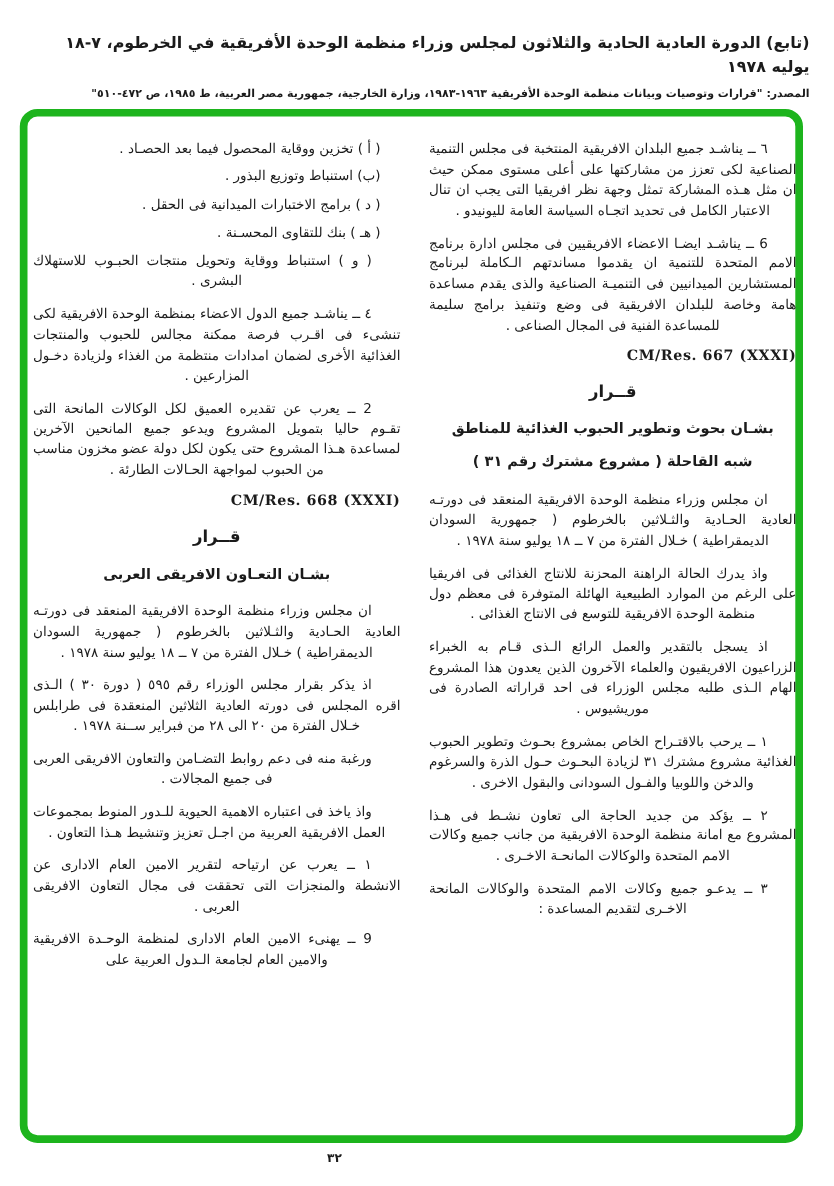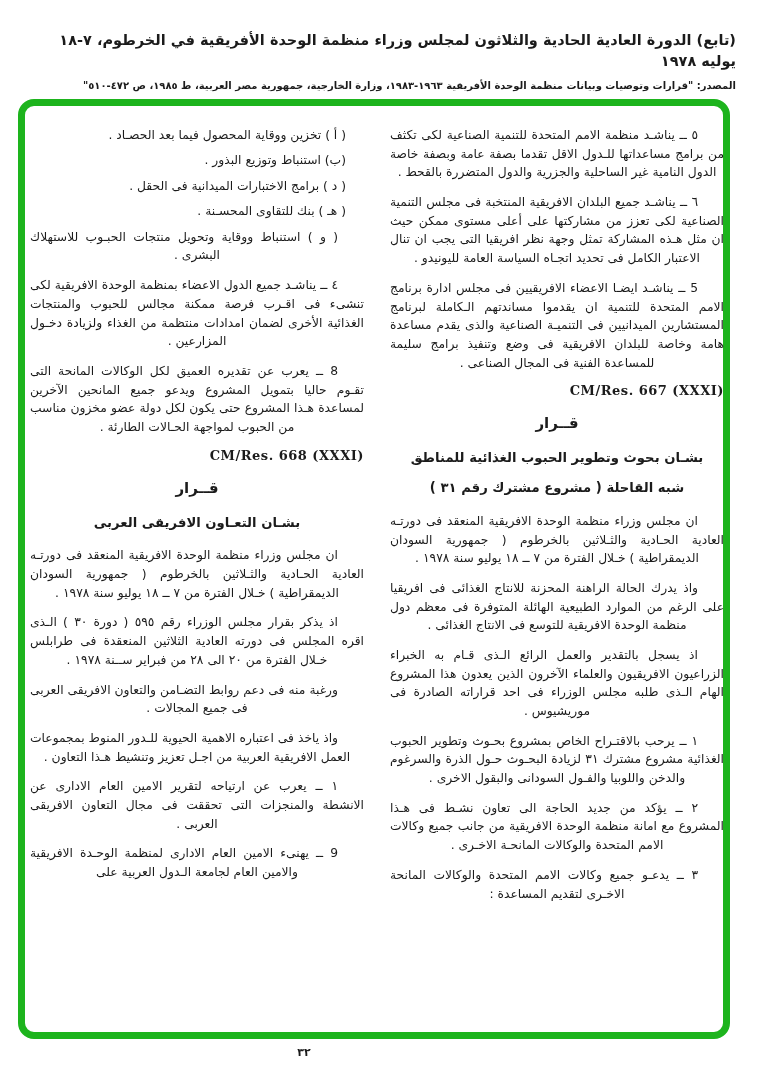--- a/index.html
+++ b/index.html
@@ -54,43 +54,42 @@
 <div class="header">
   <div class="header-title">(تابع) الدورة العادية الحادية والثلاثون لمجلس وزراء منظمة الوحدة الأفريقية في الخرطوم، ٧-١٨ يوليه ١٩٧٨</div>
   <div class="header-source">المصدر: "قرارات وتوصيات وبيانات منظمة الوحدة الأفريقية ١٩٦٣-١٩٨٣، وزارة الخارجية، جمهورية مصر العربية، ط ١٩٨٥، ص ٤٧٢-٥١٠"</div>
 </div>
 
 <div class="frame" style="border-color: rgb(29, 180, 29);"></div>
 
 <div class="columns">
 
   <div class="col">
-    <div class="para">٥ ــ يناشـد منظمة الامم المتحدة للتنمية الصناعية لكى تكثف من برامج مساعداتها للـدول الاقل تقدما بصفة عامة وبصفة خاصة الدول النامية غير الساحلية والجزرية والدول المتضررة بالقحط .</div>
     <div class="para">٦ ــ يناشـد جميع البلدان الافريقية المنتخبة فى مجلس التنمية الصناعية لكى تعزز من مشاركتها على أعلى مستوى ممكن حيث ان مثل هـذه المشاركة تمثل وجهة نظر افريقيا التى يجب ان تنال الاعتبار الكامل فى تحديد اتجـاه السياسة العامة لليونيدو .</div>
-    <div class="para">5 ــ يناشـد ايضـا الاعضاء الافريقيين فى مجلس ادارة برنامج الامم المتحدة للتنمية ان يقدموا مساندتهم الـكاملة لبرنامج المستشارين الميدانيين فى التنميـة الصناعية والذى يقدم مساعدة هامة وخاصة للبلدان الافريقية فى وضع وتنفيذ برامج سليمة للمساعدة الفنية فى المجال الصناعى .</div>
+    <div class="para">6 ــ يناشـد ايضـا الاعضاء الافريقيين فى مجلس ادارة برنامج الامم المتحدة للتنمية ان يقدموا مساندتهم الـكاملة لبرنامج المستشارين الميدانيين فى التنميـة الصناعية والذى يقدم مساعدة هامة وخاصة للبلدان الافريقية فى وضع وتنفيذ برامج سليمة للمساعدة الفنية فى المجال الصناعى .</div>
     <div class="cmres">CM/Res. 667 (XXXI)</div>
     <div class="res-title">قــرار</div>
     <div class="res-subtitle">بشـان بحوث وتطوير الحبوب الغذائية للمناطق</div>
     <div class="res-subtitle after-subtitle">شبه القاحلة ( مشروع مشترك رقم ٣١ )</div>
     <div class="para">ان مجلس وزراء منظمة الوحدة الافريقية المنعقد فى دورتـه العادية الحـادية والثـلاثين بالخرطوم ( جمهورية السودان الديمقراطية ) خـلال الفترة من ٧ ــ ١٨ يوليو سنة ١٩٧٨ .</div>
     <div class="para">واذ يدرك الحالة الراهنة المحزنة للانتاج الغذائى فى افريقيا على الرغم من الموارد الطبيعية الهائلة المتوفرة فى معظم دول منظمة الوحدة الافريقية للتوسع فى الانتاج الغذائى .</div>
     <div class="para">اذ يسجل بالتقدير والعمل الرائع الـذى قـام به الخبراء الزراعيون الافريقيون والعلماء الآخرون الذين يعدون هذا المشروع الهام الـذى طلبه مجلس الوزراء فى احد قراراته الصادرة فى موريشيوس .</div>
     <div class="para">١ ــ يرحب بالاقتـراح الخاص بمشروع بحـوث وتطوير الحبوب الغذائية مشروع مشترك ٣١ لزيادة البحـوث حـول الذرة والسرغوم والدخن واللوبيا والفـول السودانى والبقول الاخرى .</div>
     <div class="para">٢ ــ يؤكد من جديد الحاجة الى تعاون نشـط فى هـذا المشروع مع امانة منظمة الوحدة الافريقية من جانب جميع وكالات الامم المتحدة والوكالات المانحـة الاخـرى .</div>
     <div class="para">٣ ــ يدعـو جميع وكالات الامم المتحدة والوكالات المانحة الاخـرى لتقديم المساعدة :</div>
   </div>
 
   <div class="col">
     <div class="list-item">( أ ) تخزين ووقاية المحصول فيما بعد الحصـاد .</div>
     <div class="list-item">(ب) استنباط وتوزيع البذور .</div>
     <div class="list-item">( د ) برامج الاختبارات الميدانية فى الحقل .</div>
     <div class="list-item">( هـ ) بنك للتقاوى المحسـنة .</div>
     <div class="para">( و ) استنباط ووقاية وتحويل منتجات الحبـوب للاستهلاك البشرى .</div>
     <div class="para">٤ ــ يناشـد جميع الدول الاعضاء بمنظمة الوحدة الافريقية لكى تنشىء فى اقـرب فرصة ممكنة مجالس للحبوب والمنتجات الغذائية الأخرى لضمان امدادات منتظمة من الغذاء ولزيادة دخـول المزارعين .</div>
-    <div class="para">8 ــ يعرب عن تقديره العميق لكل الوكالات المانحة التى تقـوم حاليا بتمويل المشروع ويدعو جميع المانحين الآخرين لمساعدة هـذا المشروع حتى يكون لكل دولة عضو مخزون مناسب من الحبوب لمواجهة الحـالات الطارئة .</div>
+    <div class="para">2 ــ يعرب عن تقديره العميق لكل الوكالات المانحة التى تقـوم حاليا بتمويل المشروع ويدعو جميع المانحين الآخرين لمساعدة هـذا المشروع حتى يكون لكل دولة عضو مخزون مناسب من الحبوب لمواجهة الحـالات الطارئة .</div>
     <div class="cmres">CM/Res. 668 (XXXI)</div>
     <div class="res-title">قــرار</div>
     <div class="res-subtitle after-subtitle">بشـان التعـاون الافريقى العربى</div>
     <div class="para">ان مجلس وزراء منظمة الوحدة الافريقية المنعقد فى دورتـه العادية الحـادية والثـلاثين بالخرطوم ( جمهورية السودان الديمقراطية ) خـلال الفترة من ٧ ــ ١٨ يوليو سنة ١٩٧٨ .</div>
     <div class="para">اذ يذكر بقرار مجلس الوزراء رقم ٥٩٥ ( دورة ٣٠ ) الـذى اقره المجلس فى دورته العادية الثلاثين المنعقدة فى طرابلس خـلال الفترة من ٢٠ الى ٢٨ من فبراير ســنة ١٩٧٨ .</div>
     <div class="para">ورغبة منه فى دعم روابط التضـامن والتعاون الافريقى العربى فى جميع المجالات .</div>
     <div class="para">واذ ياخذ فى اعتباره الاهمية الحيوية للـدور المنوط بمجموعات العمل الافريقية العربية من اجـل تعزيز وتنشيط هـذا التعاون .</div>
     <div class="para">١ ــ يعرب عن ارتياحه لتقرير الامين العام الادارى عن الانشطة والمنجزات التى تحققت فى مجال التعاون الافريقى العربى .</div>
     <div class="para">9 ــ يهنىء الامين العام الادارى لمنظمة الوحـدة الافريقية والامين العام لجامعة الـدول العربية على</div>
   </div>

